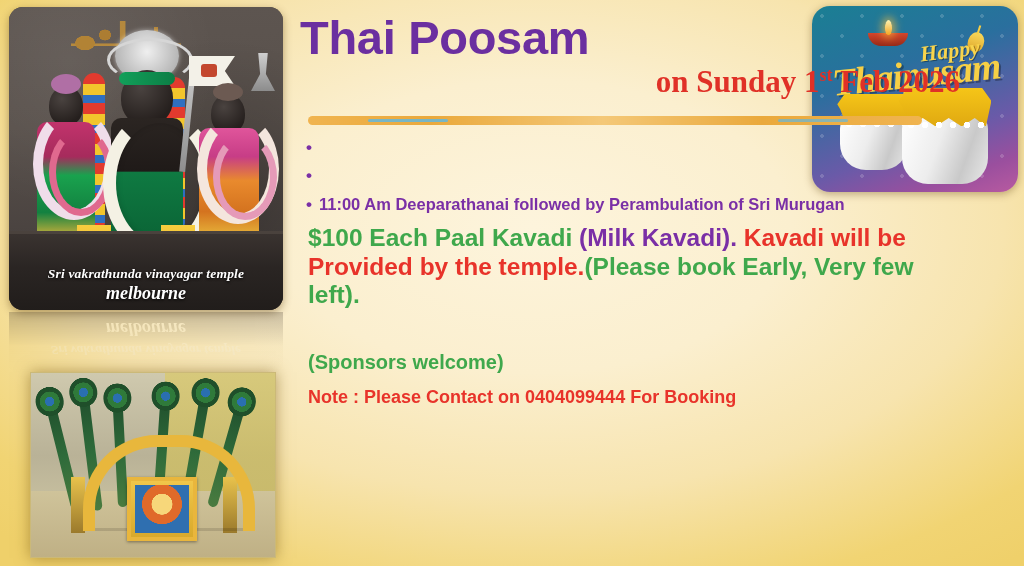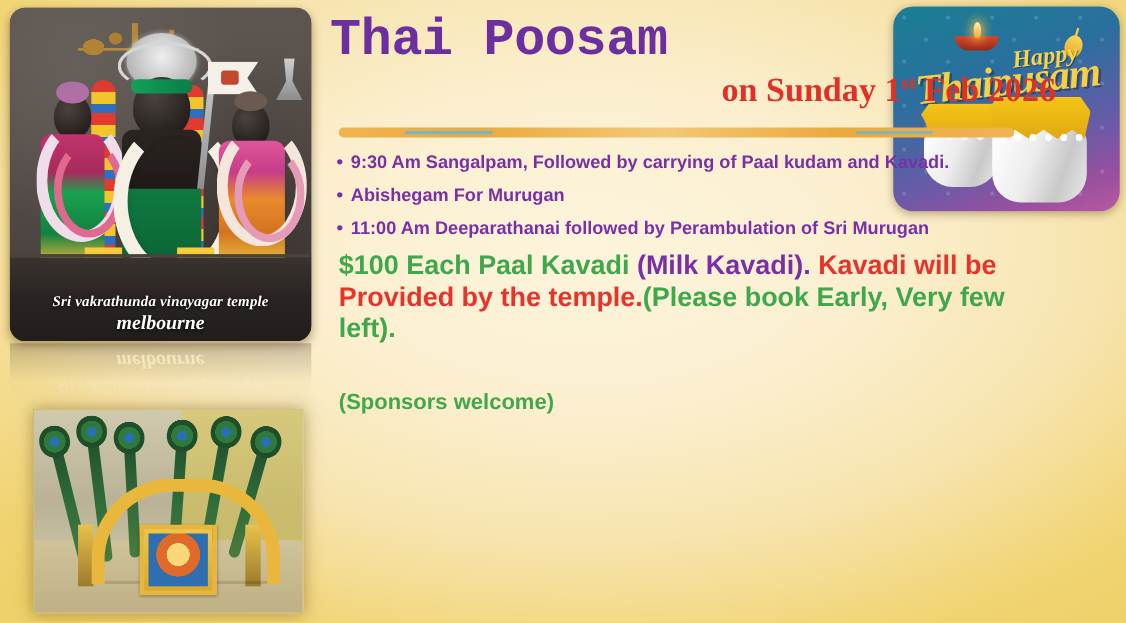--- a/index.html
+++ b/index.html
@@ -269,21 +269,21 @@
       radial-gradient(circle at 34px 5px,#fff 0 3px,transparent 3.4px),
       radial-gradient(circle at 48px 5px,#fff 0 3px,transparent 3.4px),
       radial-gradient(circle at 62px 5px,#fff 0 3px,transparent 3.4px),
       radial-gradient(circle at 76px 5px,#fff 0 3px,transparent 3.4px);
   }
   #pot-left{left:28px;top:88px;width:68px;height:76px;}
   #pot-right{left:90px;top:82px;width:86px;height:96px;}
   
   #content{position:absolute;left:300px;top:14px;width:660px;}
   #title{
-    font-family:Liberation Mono, monospace;font-weight:bold;font-size:47px;
+    font-family:Liberation Sans, sans-serif;font-weight:bold;font-size:47px;
     color:#6B2FA0;line-height:1.04;letter-spacing:-.3px;
   }
   #subtitle{
     font-family:"Liberation Serif",serif;font-weight:bold;font-size:31px;
     color:#E03127;margin-top:2px;line-height:1.08;text-align:right;
   }
   #subtitle sup{font-size:18px;vertical-align:super;}
   #divider{
     position:relative;width:630px;height:16px;margin-top:14px;
   }
@@ -421,31 +421,30 @@
 
     <div id="subtitle"><span>on Sunday 1</span><sup>st</sup><span> Feb 2026</span></div>
 
     <div id="divider">
       <div class="bar"></div>
     </div>
 
 
     <div class="bullet-line">
       <span class="dot">•</span>
-      <span>9:30  Am Sangalpam, Followed by carrying of  Paal kudam and Kavadi.</span>
     </div>
     <div class="bullet-line">
       <span class="dot">•</span>
-      <span>Abishegam For Murugan</span>
     </div>
     <div class="bullet-line">
       <span class="dot">•</span>
       <span>11:00 Am  Deeparathanai followed by Perambulation of Sri Murugan</span>
     </div>
 
 
     <div id="price-big"><span>$100 Each Paal Kavadi </span><span class="purple">(Milk Kavadi).</span><span class="red"> Kavadi will be Provided by the temple.</span><span>(Please book Early, Very few left).</span></div>
 
     <div id="annathanam"><br><span class="green">(Sponsors welcome)</span></div>
 
+    <div id="note">Note : Please Contact on 0404099444 For Booking</div>
 
   </div>
 </div>
 
 </body></html>

